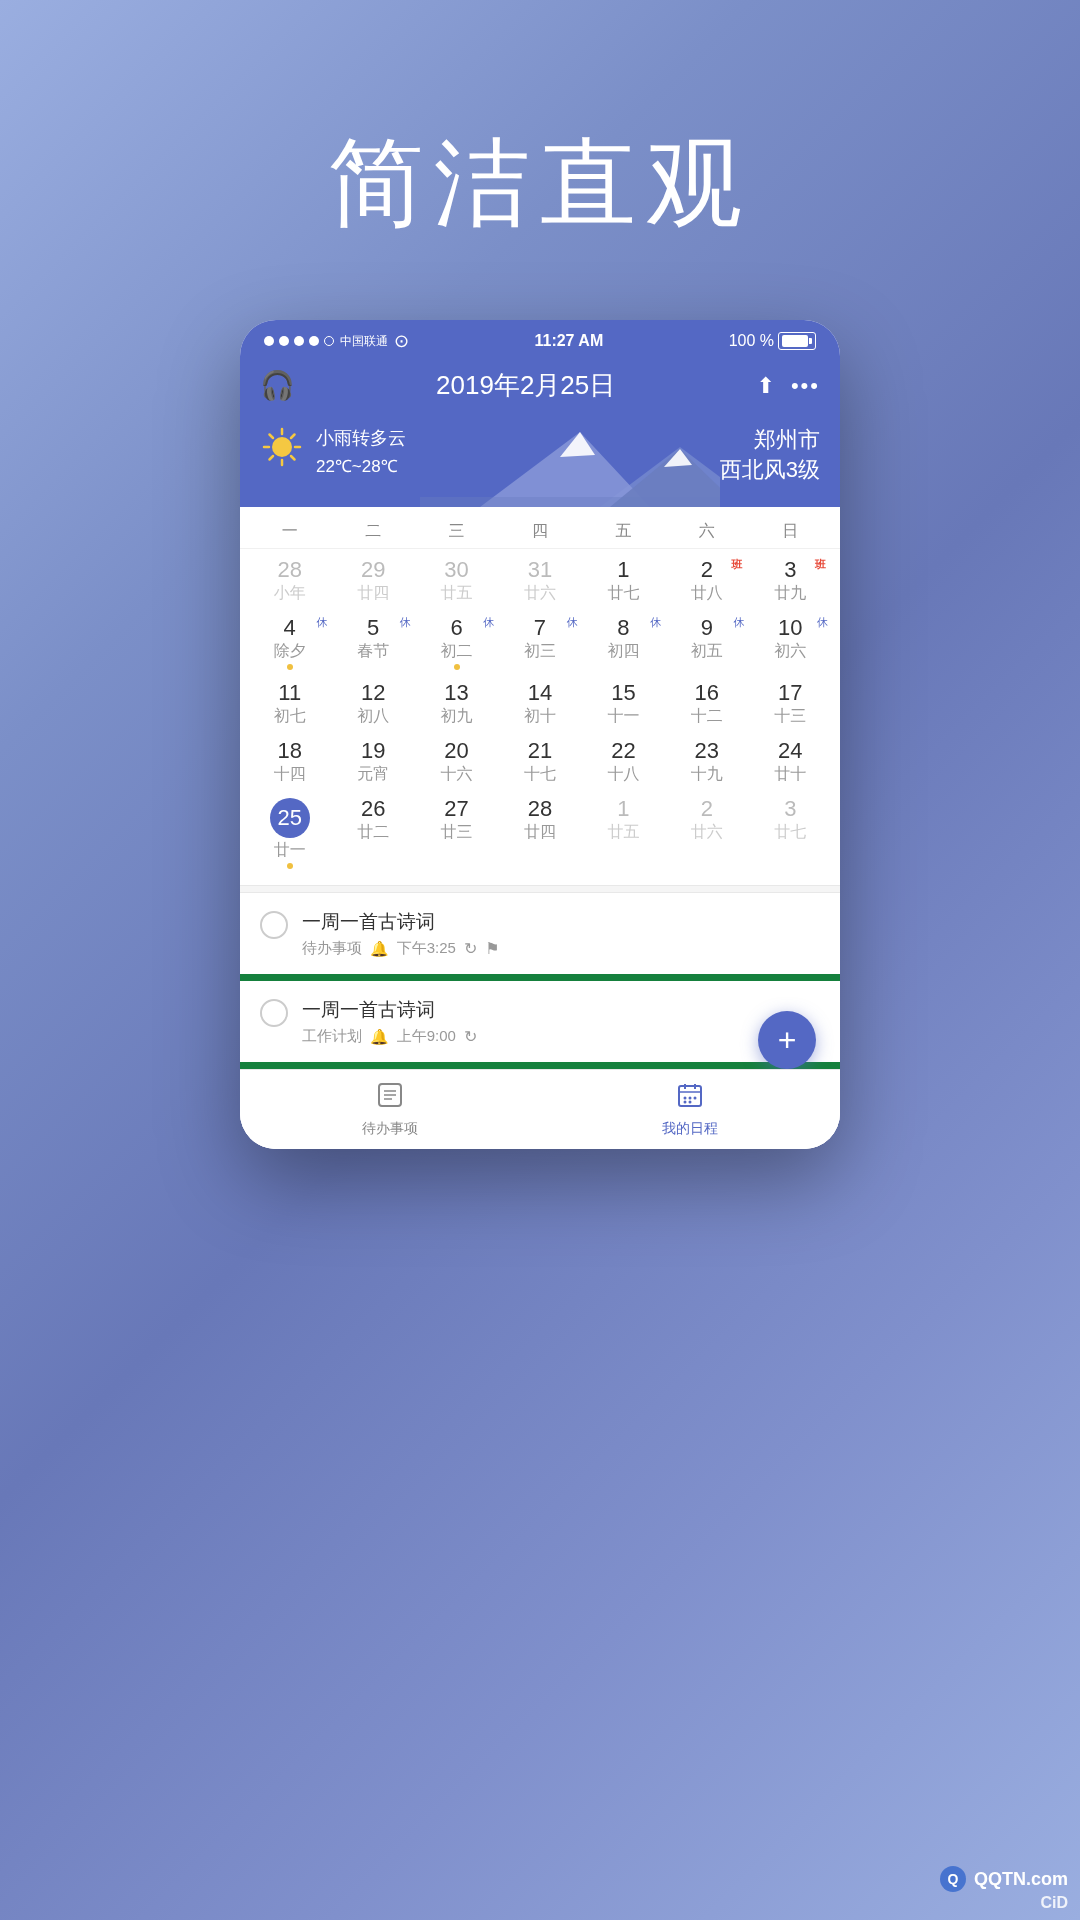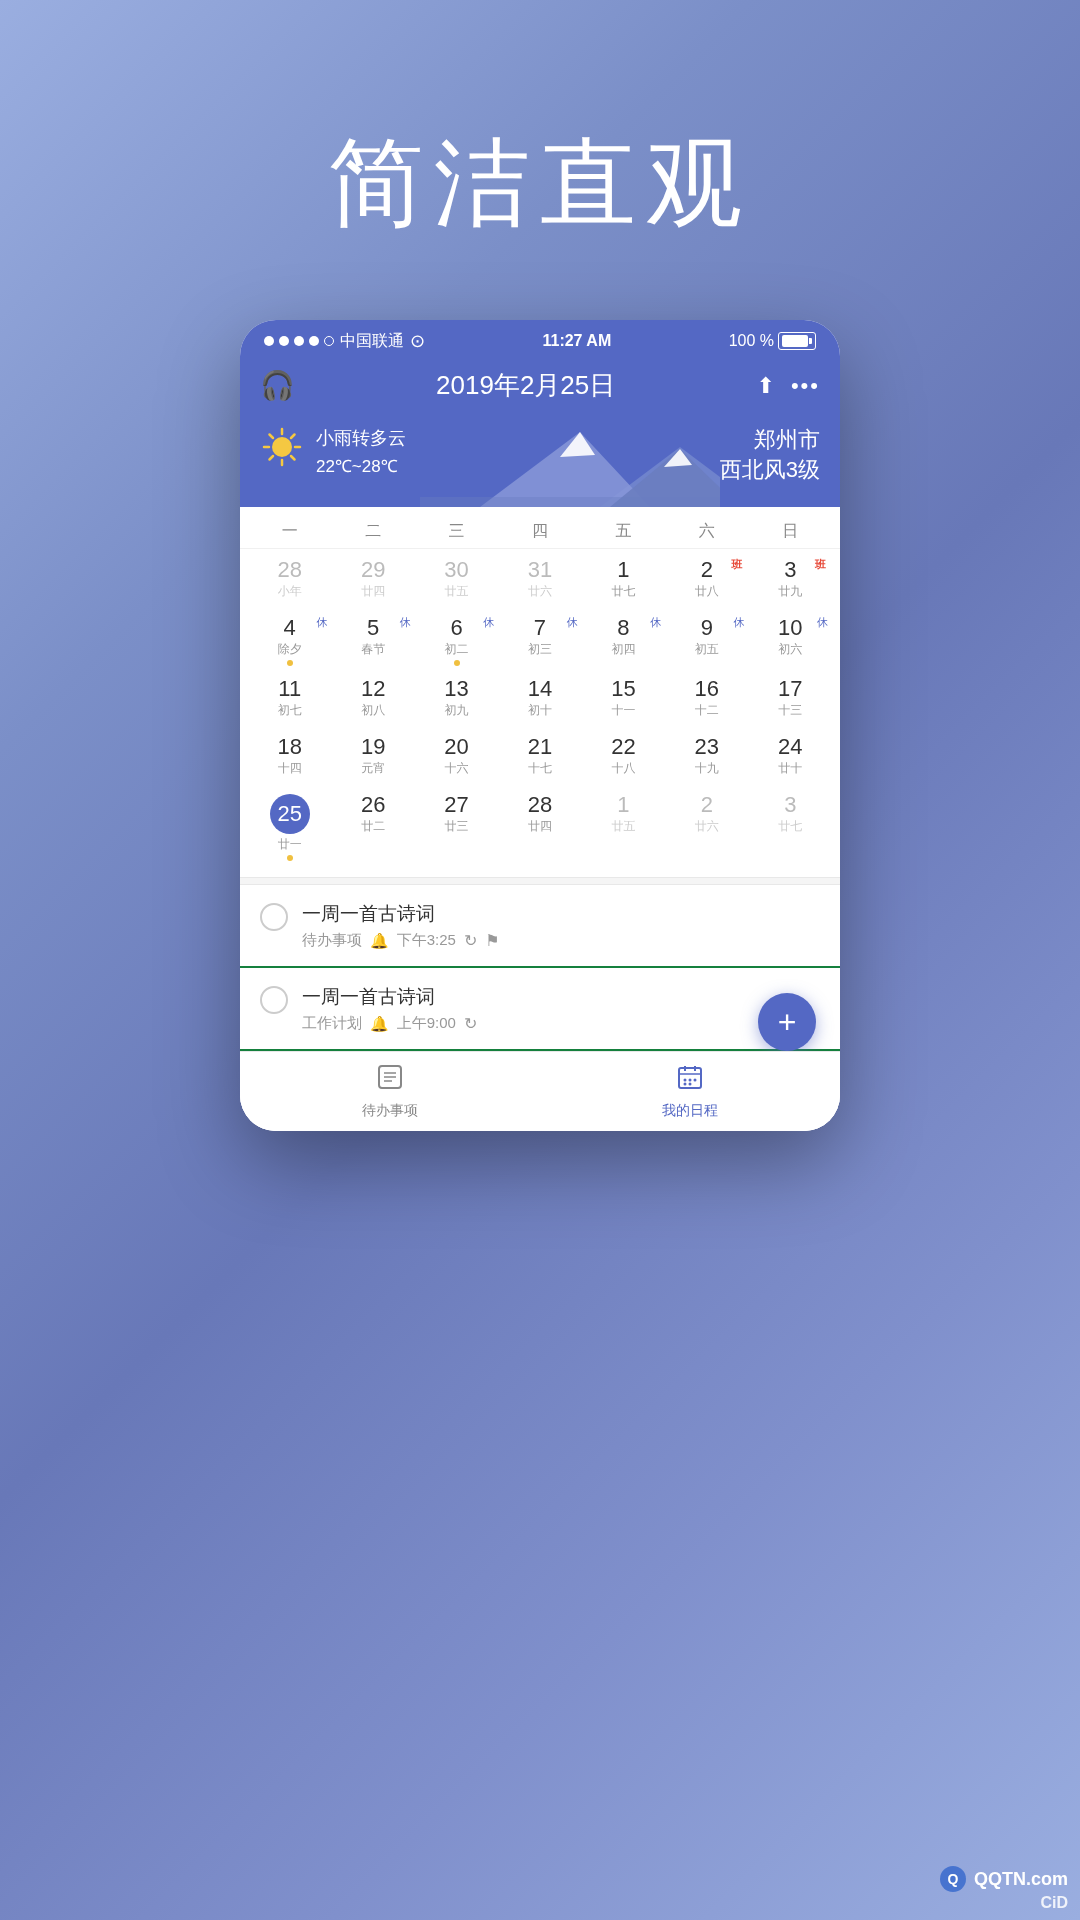--- a/index.html
+++ b/index.html
@@ -54,21 +54,21 @@
       display: flex;
       align-items: center;
       justify-content: space-between;
       color: white;
       font-size: 18px;
     }
     .status-left { display: flex; align-items: center; gap: 6px; }
     .status-dots { display: flex; gap: 5px; }
     .status-dot { width: 10px; height: 10px; border-radius: 50%; background: white; }
     .status-dot.empty { background: transparent; border: 1.5px solid white; }
-    .status-carrier { font-size: 16px; }
+    .status-carrier { font-size: 12px; }
     .status-wifi { font-size: 18px; }
     .status-time { font-size: 16px; font-weight: 600; }
     .status-right { display: flex; align-items: center; gap: 4px; font-size: 16px; }
     .battery-box {
       display: flex; align-items: center;
       border: 1.5px solid white; border-radius: 3px;
       padding: 2px 3px; gap: 1px;
     }
     .battery-inner { width: 26px; height: 12px; background: white; border-radius: 2px; }
     .battery-tip { width: 3px; height: 6px; background: white; border-radius: 0 1px 1px 0; }
@@ -152,21 +152,21 @@
     }
     .cal-main.gray { color: #bbb; }
     .cal-main.today {
       background: #5468c4;
       color: white;
       border-radius: 50%;
       width: 40px; height: 40px;
       display: flex; align-items: center; justify-content: center;
     }
     .cal-sub {
-      font-size: 12px;
+      font-size: 16px;
       color: #999;
       margin-top: 2px;
     }
     .cal-sub.gray { color: #ccc; }
     .cal-badge {
       position: absolute;
       top: 4px; right: 6px;
       font-size: 11px;
       font-weight: bold;
     }
@@ -194,21 +194,21 @@
 
     
     .task-list {
       background: white;
       padding: 0 0 80px;
     }
     .task-item {
       display: flex;
       align-items: flex-start;
       padding: 16px 20px;
-      border-bottom: 2px solid #15803d;
+      border-bottom: 7px solid #15803d;
       gap: 14px;
     }
     .task-checkbox {
       width: 28px; height: 28px;
       border-radius: 50%;
       border: 2px solid #ccc;
       flex-shrink: 0;
       margin-top: 2px;
     }
     .task-content {}

